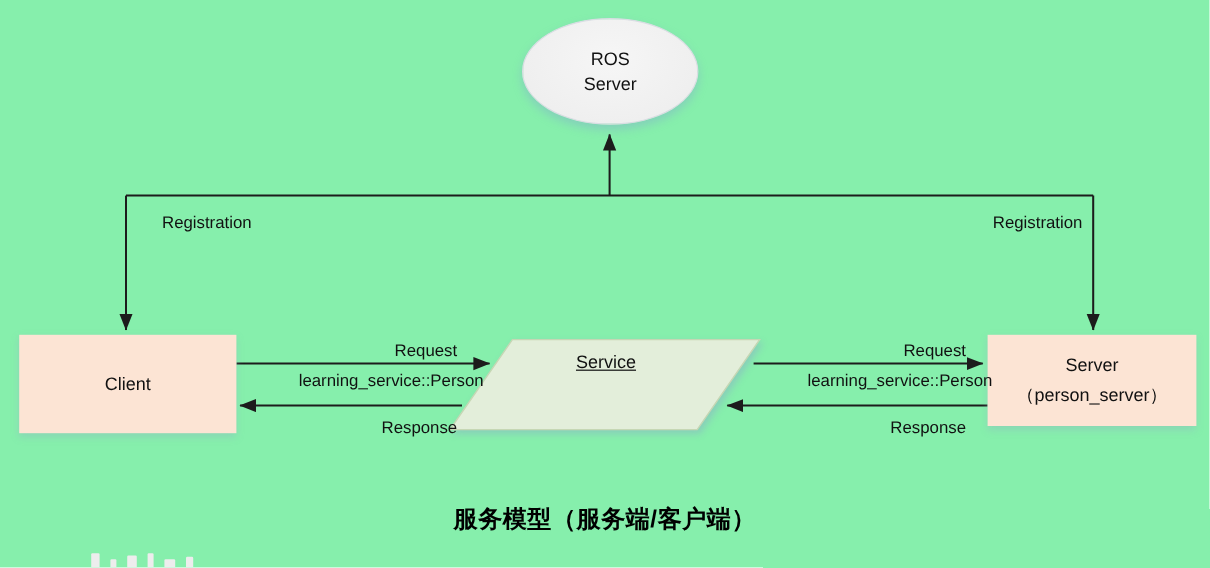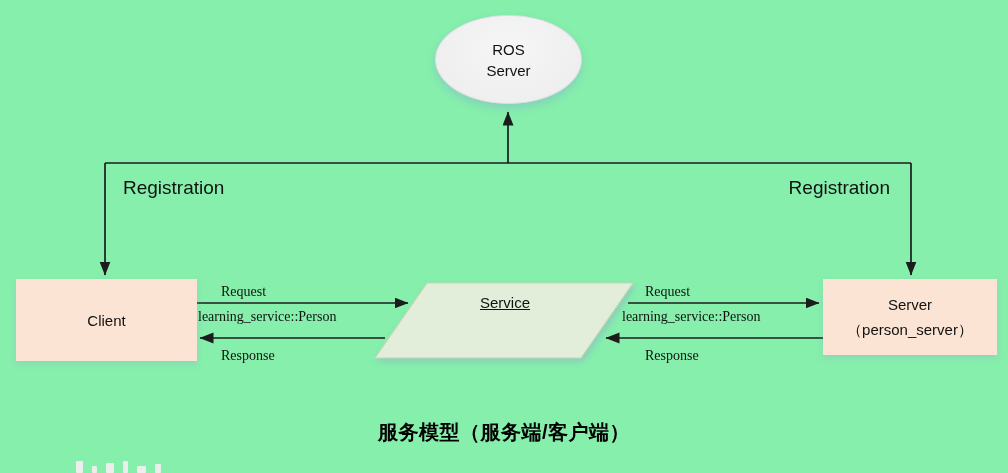--- a/index.html
+++ b/index.html
@@ -59,22 +59,22 @@
   .service-label{
     position:absolute;left:394px;top:291px;width:222px;
     text-align:center;font-size:15px;line-height:24px;color:#111;text-decoration:underline;
   }
   .edge-label{
     position:absolute;
     font-size:14px;
     color:#111;
     white-space:nowrap;
   }
-  .center{text-align:left;font-family:Liberation Serif, serif;}
-  .reg-label{font-size:19px;}
+  .center{text-align:right;}
+  .reg-label{font-size:14px;margin-left:12px;}
   .reg-left{left:123px;top:177px;}
   .reg-right{left:772px;top:177px;width:118px;text-align:right;}
   .req-left{left:221px;top:284px;width:160px;}
   .type-left{left:198px;top:309px;width:205px;}
   .resp-left{left:221px;top:348px;width:160px;}
   .req-right{left:645px;top:284px;width:160px;}
   .type-right{left:622px;top:309px;width:205px;}
   .resp-right{left:645px;top:348px;width:160px;}
   .caption{
     position:absolute;left:0;top:419px;width:1008px;

